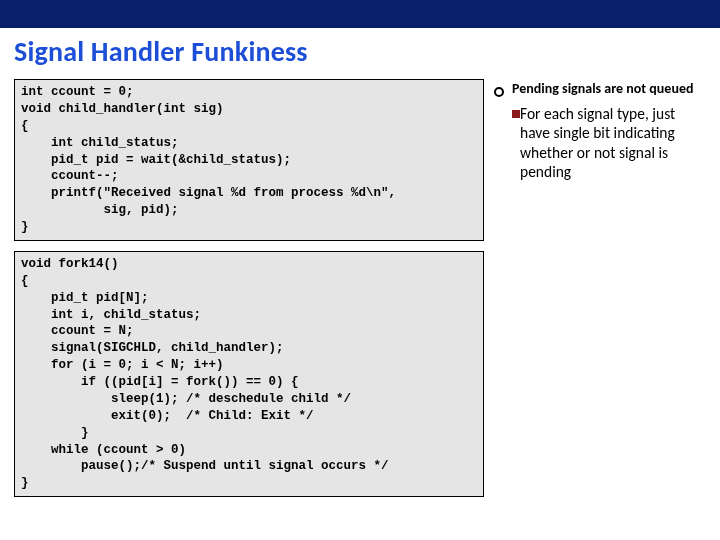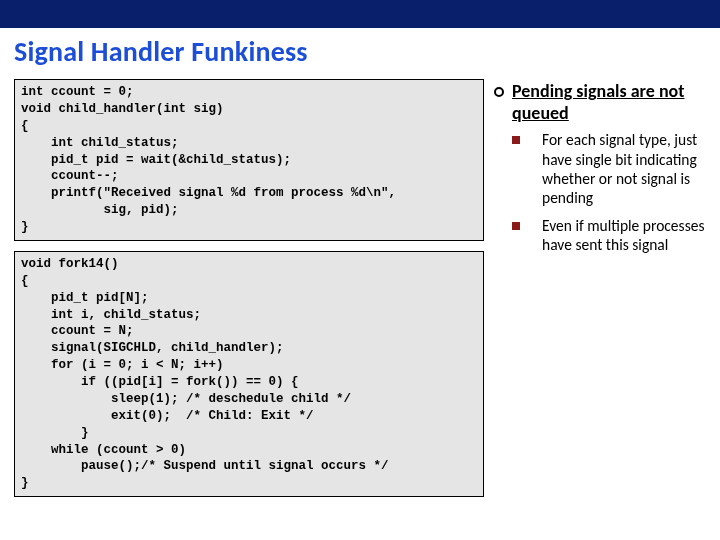--- a/index.html
+++ b/index.html
@@ -6,22 +6,22 @@
   html, body { width: 720px; height: 540px; background: #fff; font-family: Calibri, Arial, sans-serif; }
   .slide { width: 720px; height: 540px; position: relative; }
   .topbar { width: 100%; height: 28px; background: #0a1f6c; }
   .title { font-weight: 700; font-size: 28px; color: #1d4ed8; padding: 6px 14px 10px 14px; letter-spacing: 0.2px; }
   .content { display: flex; flex-direction: row; padding: 0 14px; gap: 10px; }
   .codebox { border: 1px solid #000; background: #e5e5e5; font-family: "Courier New", monospace; font-size: 12.5px; font-weight: 700; color: #000; padding: 4px 6px; margin-bottom: 10px; line-height: 1.35; white-space: pre; }
   .left { flex: 0 0 470px; }
   .right { flex: 1; padding-top: 2px; }
   .h1item { display: flex; align-items: flex-start; gap: 8px; margin-bottom: 6px; }
   .ring { width: 10px; height: 10px; border: 2px solid #000; border-radius: 50%; margin-top: 6px; flex: 0 0 auto; }
-  .h1text { font-weight: 700; font-size: 18px; color: #000; line-height: 1.2; text-decoration: underline; }
-  .h2item { display: flex; align-items: flex-start; gap: 22px; margin: 4px 0 8px 18px; }
+  .h1text { font-weight: 700; font-size: 14px; color: #000; line-height: 1.2; }
+  .h2item { display: flex; align-items: flex-start; gap: 0; margin: 4px 0 8px 18px; }
   .sq { width: 8px; height: 8px; background: #8a1a1a; margin-top: 6px; flex: 0 0 auto; }
   .h2text { font-size: 15.5px; color: #000; line-height: 1.25; }
 </style>
 </head>
 <body>
 
 <div class="slide">
   <div class="topbar"></div>
   <div class="title">Signal Handler Funkiness</div>
   <div class="content">
@@ -52,19 +52,15 @@
     </div>
     <div class="right">
       <div class="h1item">
         <span class="ring"></span>
         <span class="h1text">Pending signals are not queued</span>
       </div>
       <div class="h2item">
         <span class="sq"></span>
         <span class="h2text">For each signal type, just have single bit indicating whether or not signal is pending</span>
       </div>
-      <div class="h2item">
-        <span class="sq"></span>
-        <span class="h2text">Even if multiple processes have sent this signal</span>
-      </div>
     </div>
   </div>
 </div>
 
 </body></html>

